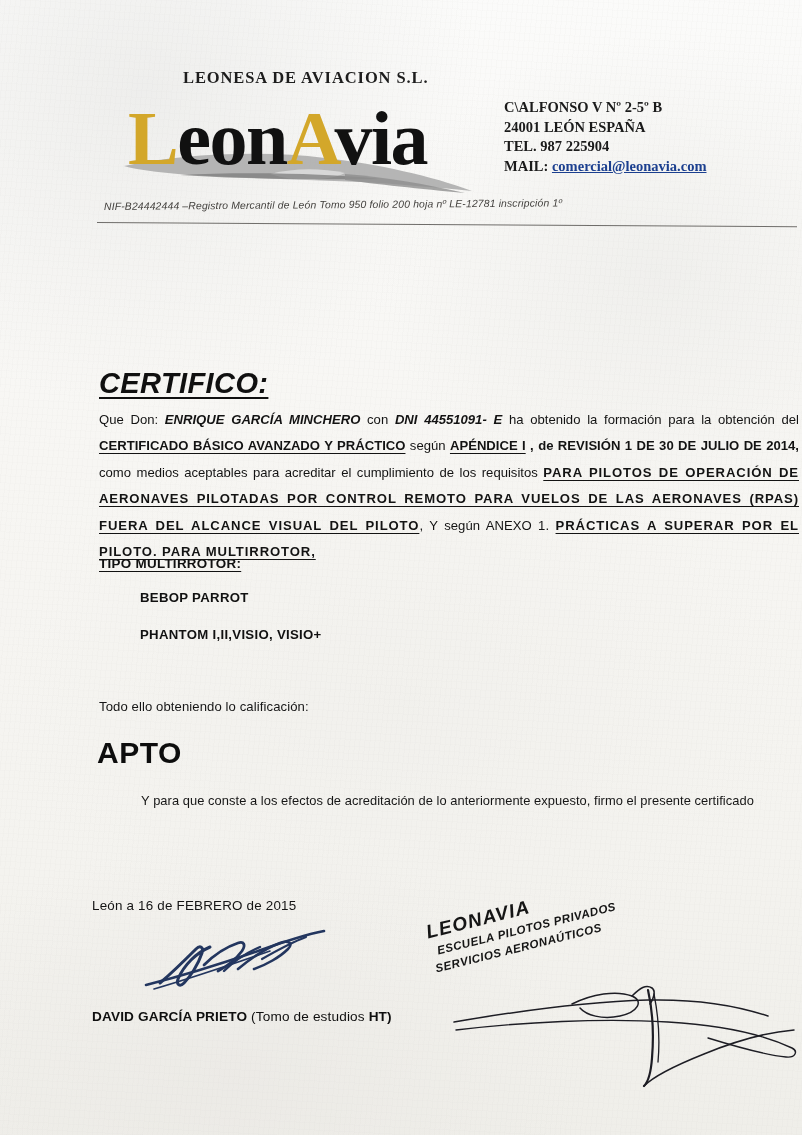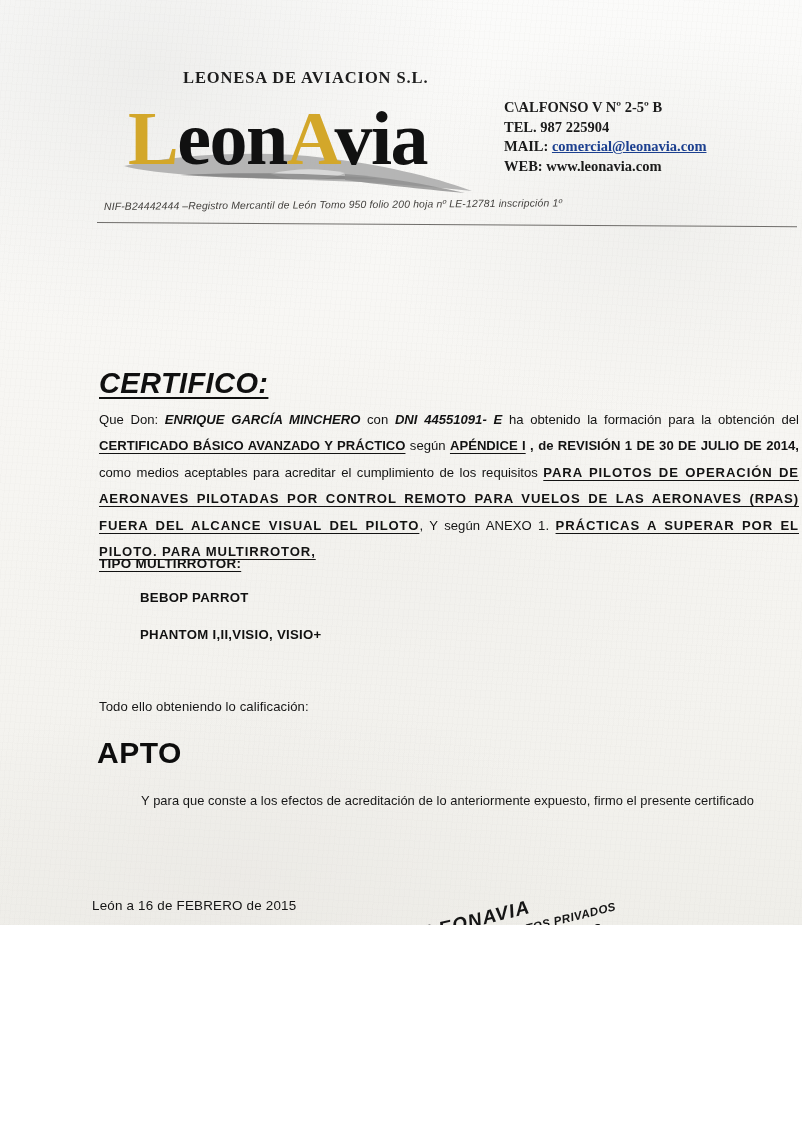--- a/index.html
+++ b/index.html
@@ -6,21 +6,21 @@
     margin: 0;
     padding: 0;
     background: #ffffff;
   }
   body {
     font-family: "Liberation Sans", sans-serif;
   }
   .page {
     position: relative;
     width: 802px;
-    height: 925px;
+    height: 1135px;
     overflow: hidden;
     background:
       radial-gradient(ellipse 60% 40% at 18% 8%, rgba(228,228,226,0.55), rgba(255,255,255,0) 70%),
       radial-gradient(ellipse 50% 30% at 82% 24%, rgba(231,231,228,0.5), rgba(255,255,255,0) 70%),
       radial-gradient(ellipse 70% 35% at 50% 62%, rgba(237,236,232,0.45), rgba(255,255,255,0) 72%),
       radial-gradient(ellipse 60% 30% at 30% 95%, rgba(233,231,227,0.6), rgba(255,255,255,0) 72%),
       linear-gradient(178deg, #fbfbfa 0%, #f7f6f3 40%, #f4f3ef 75%, #efeee9 100%);
   }
   .grain {
     position: absolute;
@@ -259,23 +259,23 @@
       <path d="M4,22 C60,10 140,6 205,14 C258,20 312,32 352,47 C320,44 280,40 240,38 C180,35 110,34 58,30 C38,28 18,26 4,22 Z" fill="#a9a9a9" opacity="0.85"></path>
       <path d="M150,30 C175,24 200,24 225,29 C210,37 175,38 150,30 Z" fill="#d9d9d9" opacity="0.95"></path>
       <path d="M60,31 C120,28 200,29 260,35 C200,36 120,35 60,31 Z" fill="#777777" opacity="0.7"></path>
       <path d="M225,30 C265,33 305,40 345,49 C300,45 255,40 225,36 Z" fill="#8f8f8f" opacity="0.8"></path>
     </svg>
     <div class="logo-text"><span class="gold">L</span><span>eon</span><span class="gold">A</span><span>via</span></div>
   </div>
 
   <div class="contact">
     <div>C\ALFONSO V Nº 2-5º B</div>
+    <div>24001 LEÓN ESPAÑA</div>
     <div>TEL. 987 225904</div>
     <div><span>MAIL:</span> <span class="mail-link">comercial@leonavia.com</span></div>
-    <div><span>WEB:</span> <span>www.leonavia.com</span></div>
   </div>
 
   <div class="nif">NIF-B24442444 –Registro Mercantil de León Tomo 950 folio 200 hoja nº LE-12781 inscripción 1º</div>
   <div class="rule"></div>
 
 
   <div class="certifico">CERTIFICO:</div>
 
   <div class="cert-body">
     <span>Que Don: </span><b class="ital">ENRIQUE GARCÍA MINCHERO</b><span> con </span><b class="ital">DNI 44551091- E</b><span> ha obtenido la formación para la obtención del </span><b class="u">CERTIFICADO BÁSICO AVANZADO Y PRÁCTICO</b><span> según </span><b class="u">APÉNDICE I</b><b> , de REVISIÓN 1 DE 30 DE JULIO DE  2014,</b><span> como medios aceptables para acreditar el cumplimiento de los requisitos </span><b class="u sp">PARA PILOTOS DE OPERACIÓN DE AERONAVES PILOTADAS POR CONTROL REMOTO PARA VUELOS DE LAS AERONAVES (RPAS) FUERA DEL ALCANCE VISUAL DEL PILOTO</b><span>, Y según ANEXO 1. </span><b class="u sp">PRÁCTICAS   A SUPERAR POR EL PILOTO. PARA MULTIRROTOR,</b>

